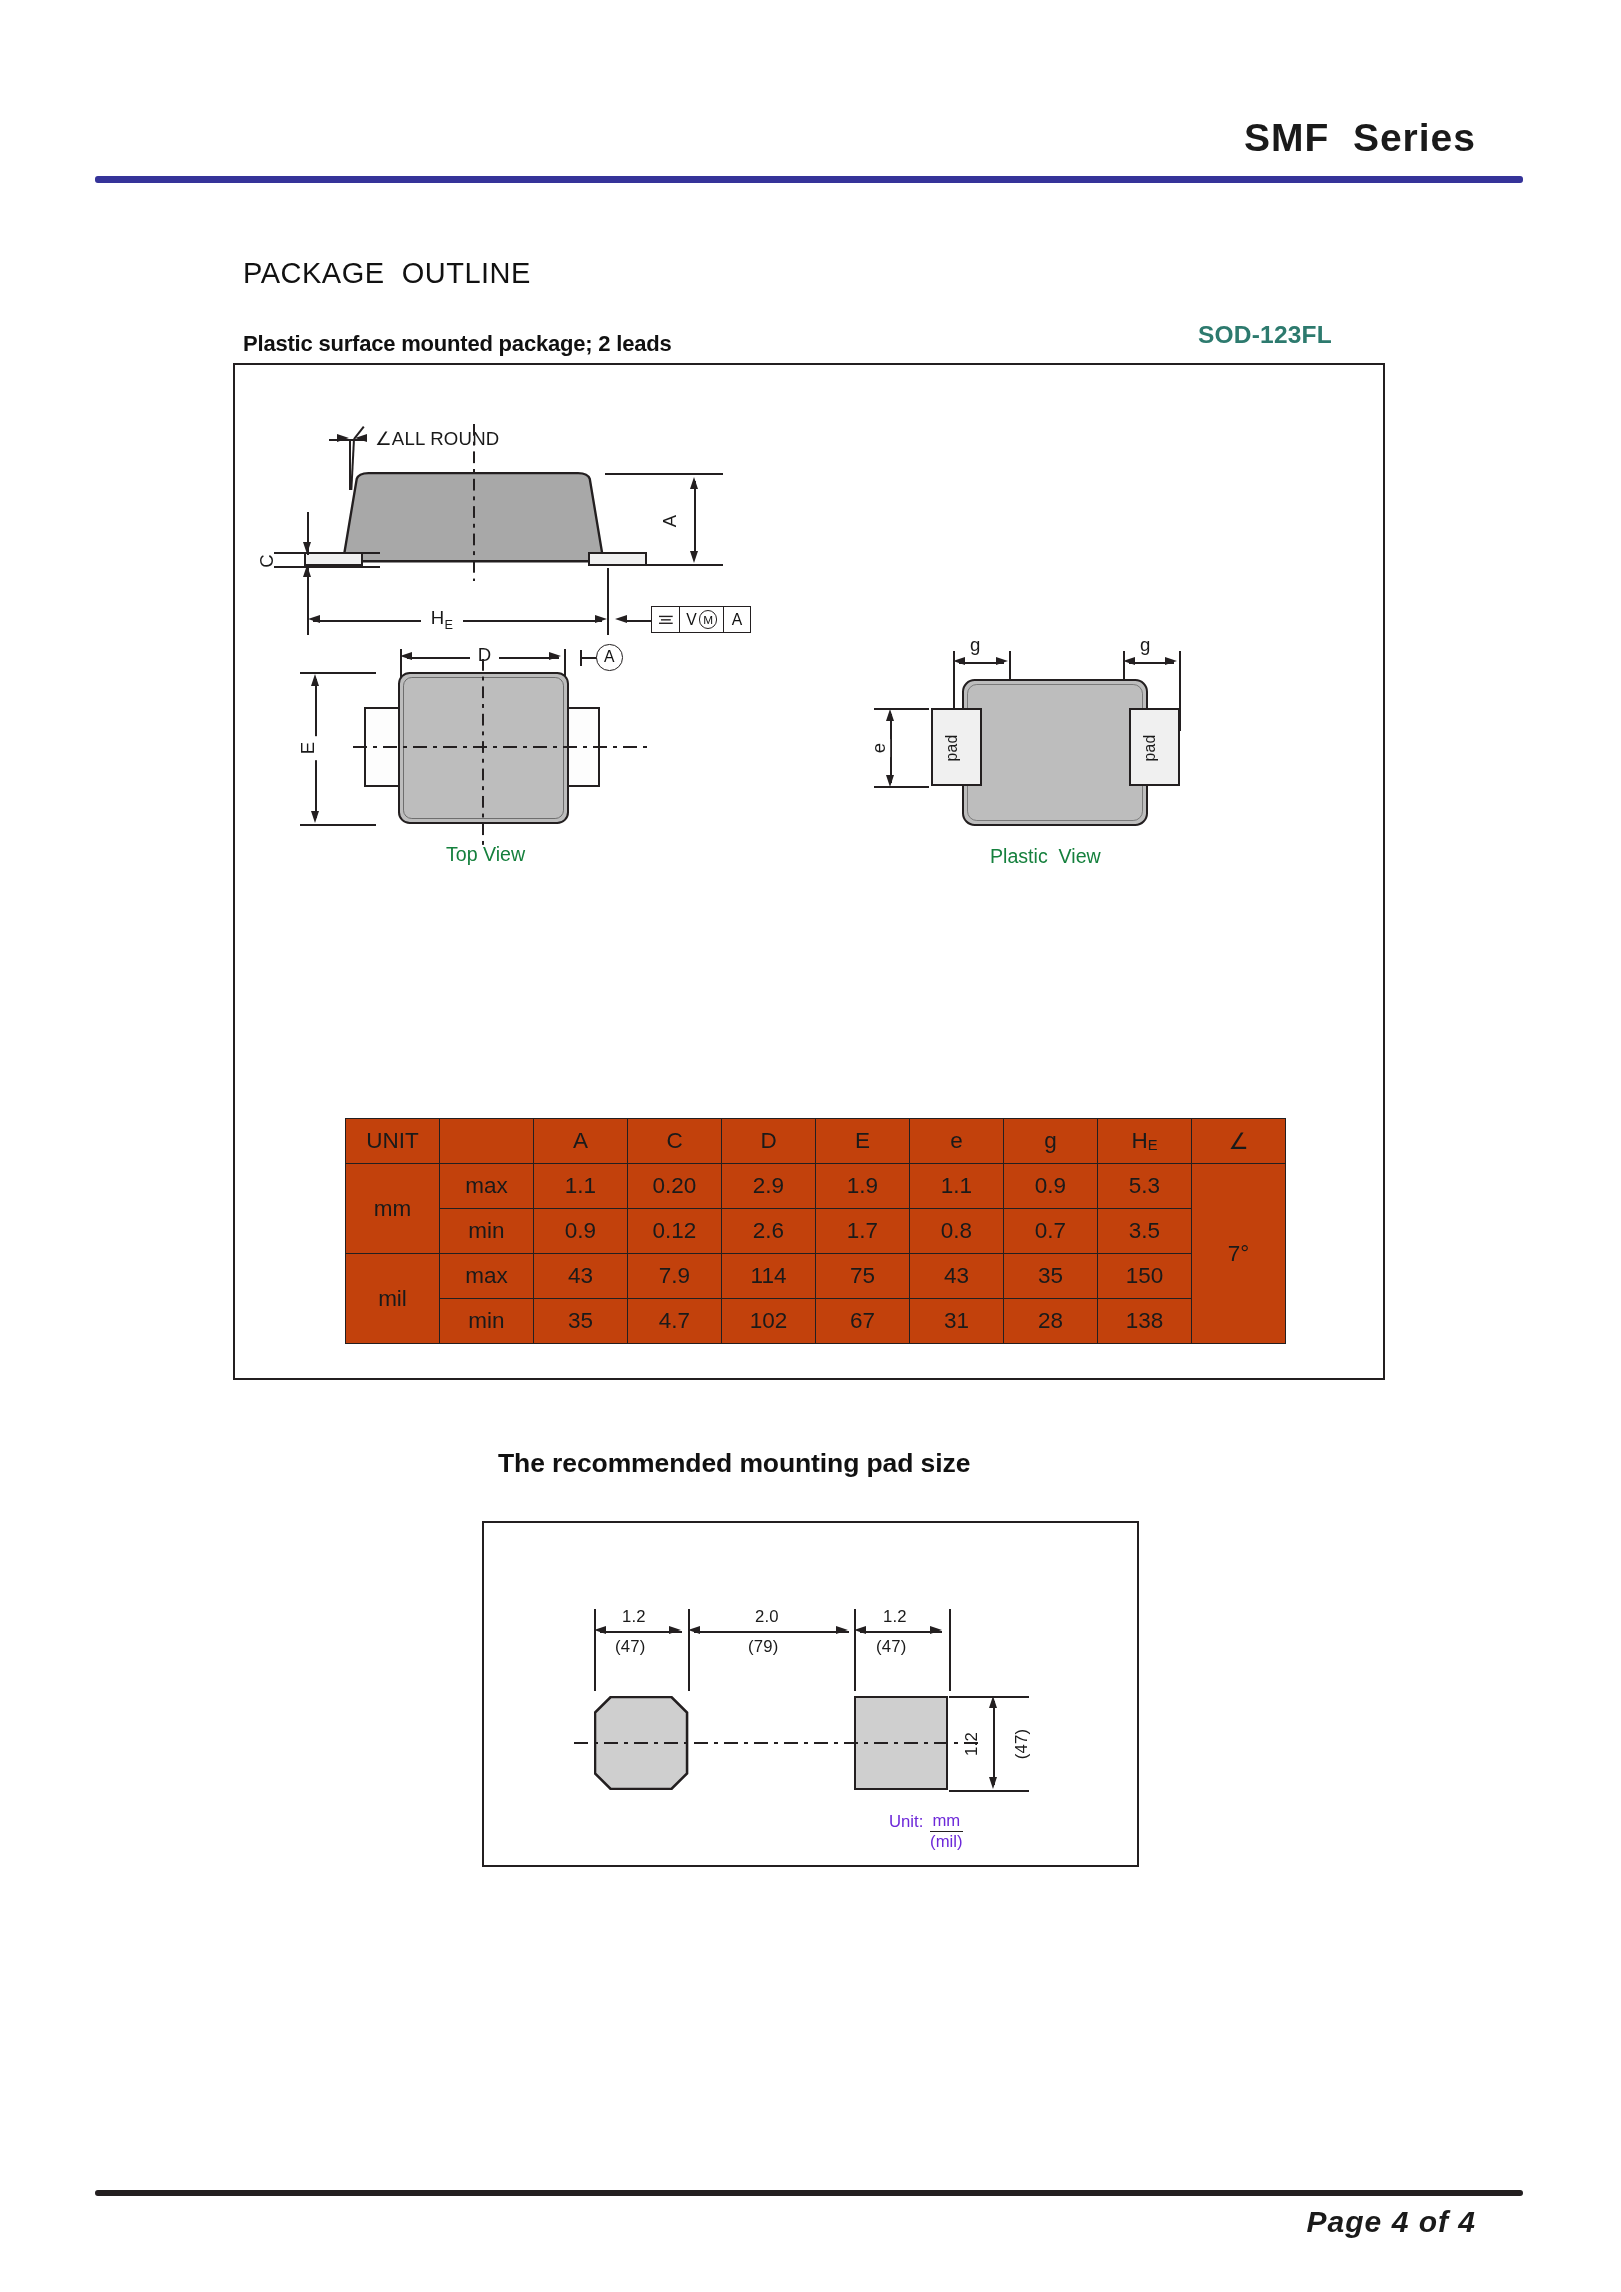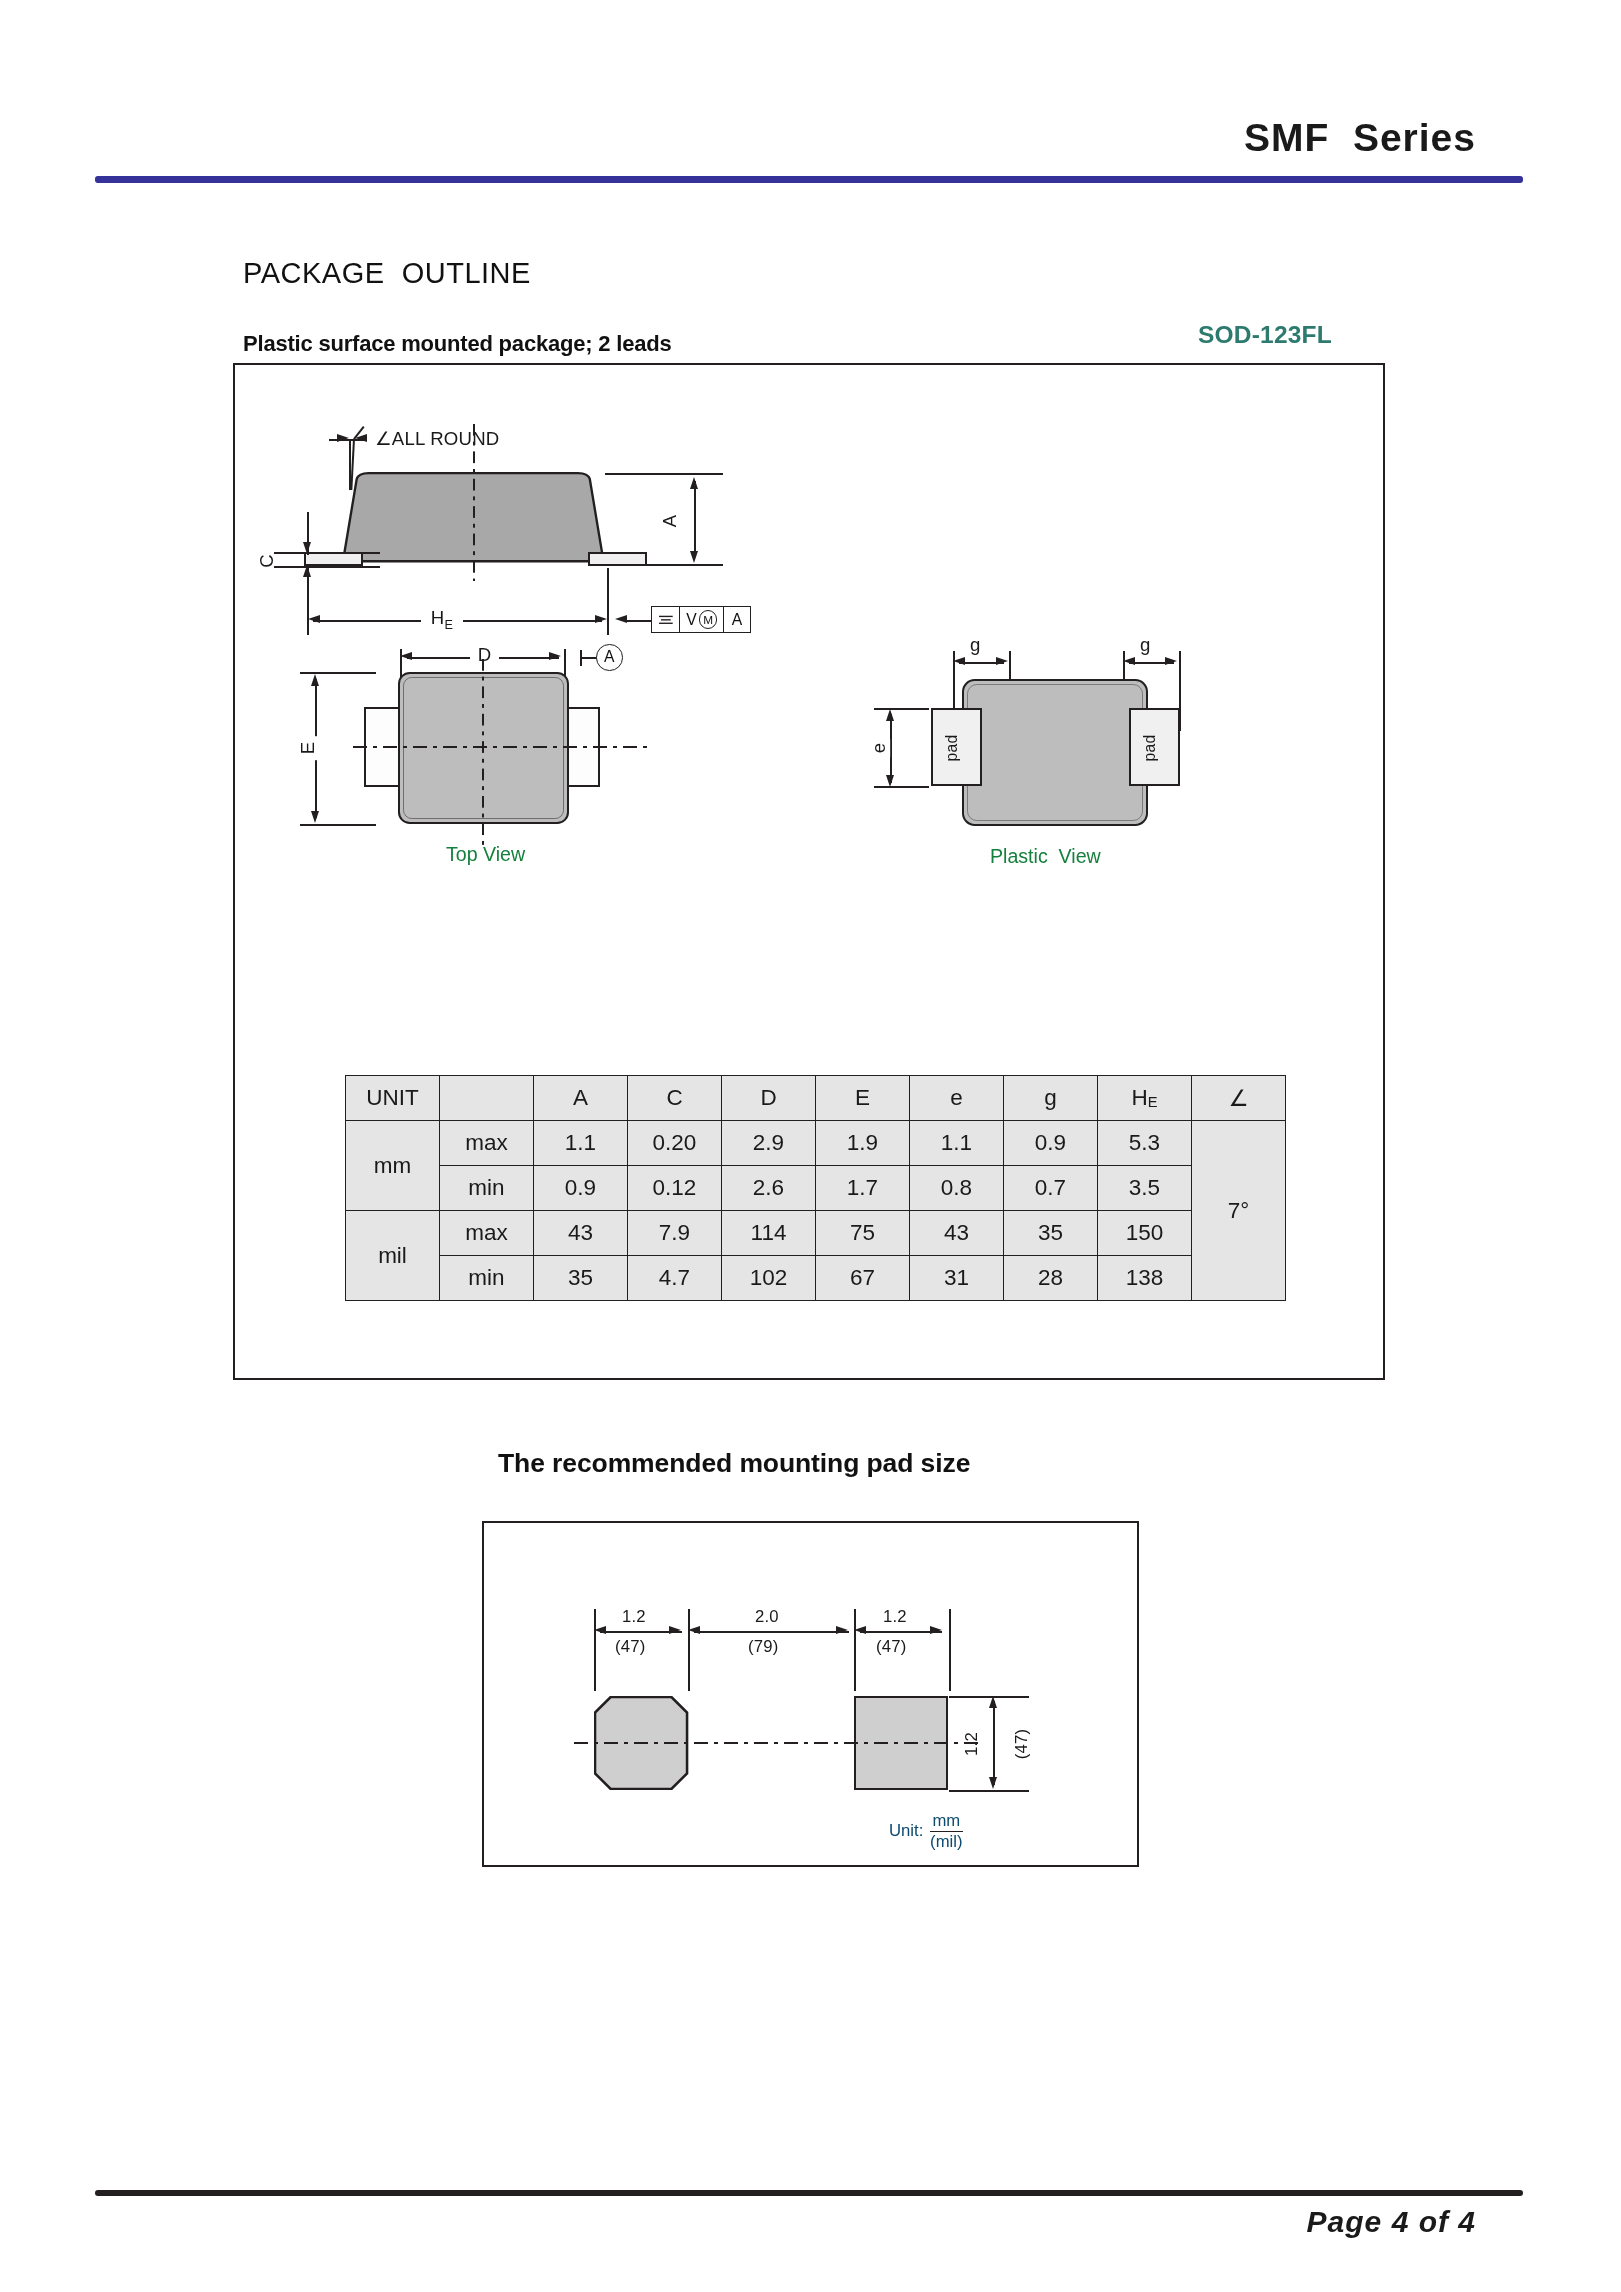--- a/index.html
+++ b/index.html
@@ -147,24 +147,24 @@
     border: 1.8px solid #231f20;
     border-radius: 50%;
     display: flex; align-items: center; justify-content: center;
     font-size: 15.7px;
     background: #fff;
   }
 
   
   #dim-table {
     position: absolute;
-    left: 345px; top: 1075px;
+    left: 345px; top: 1118px;
     border-collapse: collapse;
     font-size: 22.5px;
-    background: #e5e5e5;
+    background: #c2410c;
   }
   #dim-table td, #dim-table th {
     border: 1.7px solid #231f20;
     text-align: center;
     font-weight: normal;
     padding: 0;
     height: 45px;
     color: #1a1a1a;
   }
   #dim-table .c-unit  { width: 94px; }
@@ -187,23 +187,23 @@
     left: 482px; top: 1521px;
     width: 657px; height: 346px;
     border: 2.9px solid #231f20;
     background: #fff;
   }
 
   
   #unit-note {
     position: absolute;
     display: flex;
-    align-items: center;
+    align-items: flex-start;
     font-size: 16.7px;
-    color: #0c4a6e;
+    color: #6d28d9;
   }
   #unit-frac {
     display: inline-flex;
     flex-direction: column;
     align-items: center;
     margin-left: 3.9px;
     line-height: 1.05;
   }
   #unit-frac .num { border-bottom: 1.4px solid #231f20; padding: 0 2.9px 1px; }
   #unit-frac .den { padding: 1px 2.9px 0; }

